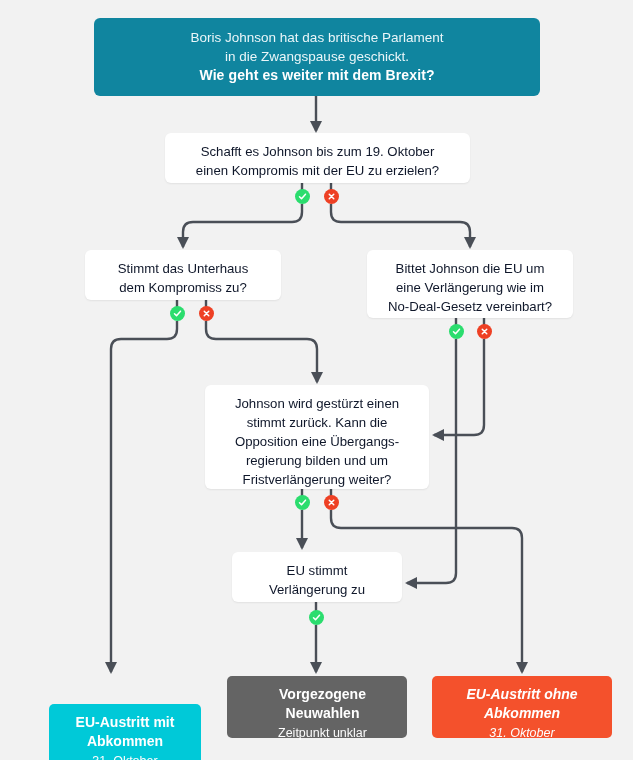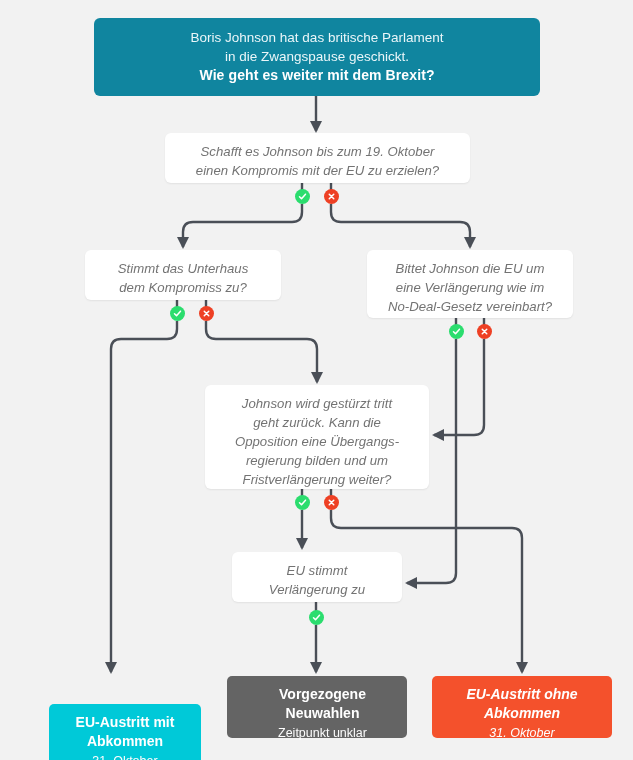--- a/index.html
+++ b/index.html
@@ -52,24 +52,23 @@
     color: #eaf6f9;
   }
   .node-header .line.strong {
     font-weight: 700;
     color: #ffffff;
     font-size: 14px;
     letter-spacing: .1px;
   }
   .node-q {
     background: #ffffff;
-    color: #737373;
+    color: #0f172a;
     padding: 9px 14px;
     box-shadow: 0 1px 2px rgba(0,0,0,0.07);
-    font-style: italic;
   }
   .node-q .line {
     font-size: 13.2px;
     line-height: 19px;
     white-space: nowrap;
   }
   .node-out {
     color: #ffffff;
     padding: 9px 10px;
     border-radius: 5px;
@@ -209,22 +208,22 @@
         <path d="M2 6.3 L4.7 9 L10 2.9" stroke="#ffffff" stroke-width="2" fill="none" stroke-linecap="round" stroke-linejoin="round"></path>
       </svg>
   </div>
   <div class="badge badge-no" style="left:477px; top:324px;">
     <svg width="9" height="9" viewBox="0 0 12 12" aria-hidden="true">
         <path d="M3 3 L9 9 M9 3 L3 9" stroke="#ffffff" stroke-width="2" fill="none" stroke-linecap="round"></path>
       </svg>
   </div>
 
   <div class="node node-q" style="left:205px; top:385px; width:224px; height:104px;">
-    <div class="line">Johnson wird gestürzt tritt</div>
-    <div class="line">geht zurück. Kann die</div>
+    <div class="line">Johnson wird gestürzt einen</div>
+    <div class="line">stimmt zurück. Kann die</div>
     <div class="line">Opposition eine Übergangs-</div>
     <div class="line">regierung bilden und um</div>
     <div class="line">Fristverlängerung weiter?</div>
   </div>
 
   <div class="badge badge-yes" style="left:295px; top:495px;">
     <svg width="9" height="9" viewBox="0 0 12 12" aria-hidden="true">
         <path d="M2 6.3 L4.7 9 L10 2.9" stroke="#ffffff" stroke-width="2" fill="none" stroke-linecap="round" stroke-linejoin="round"></path>
       </svg>
   </div>

